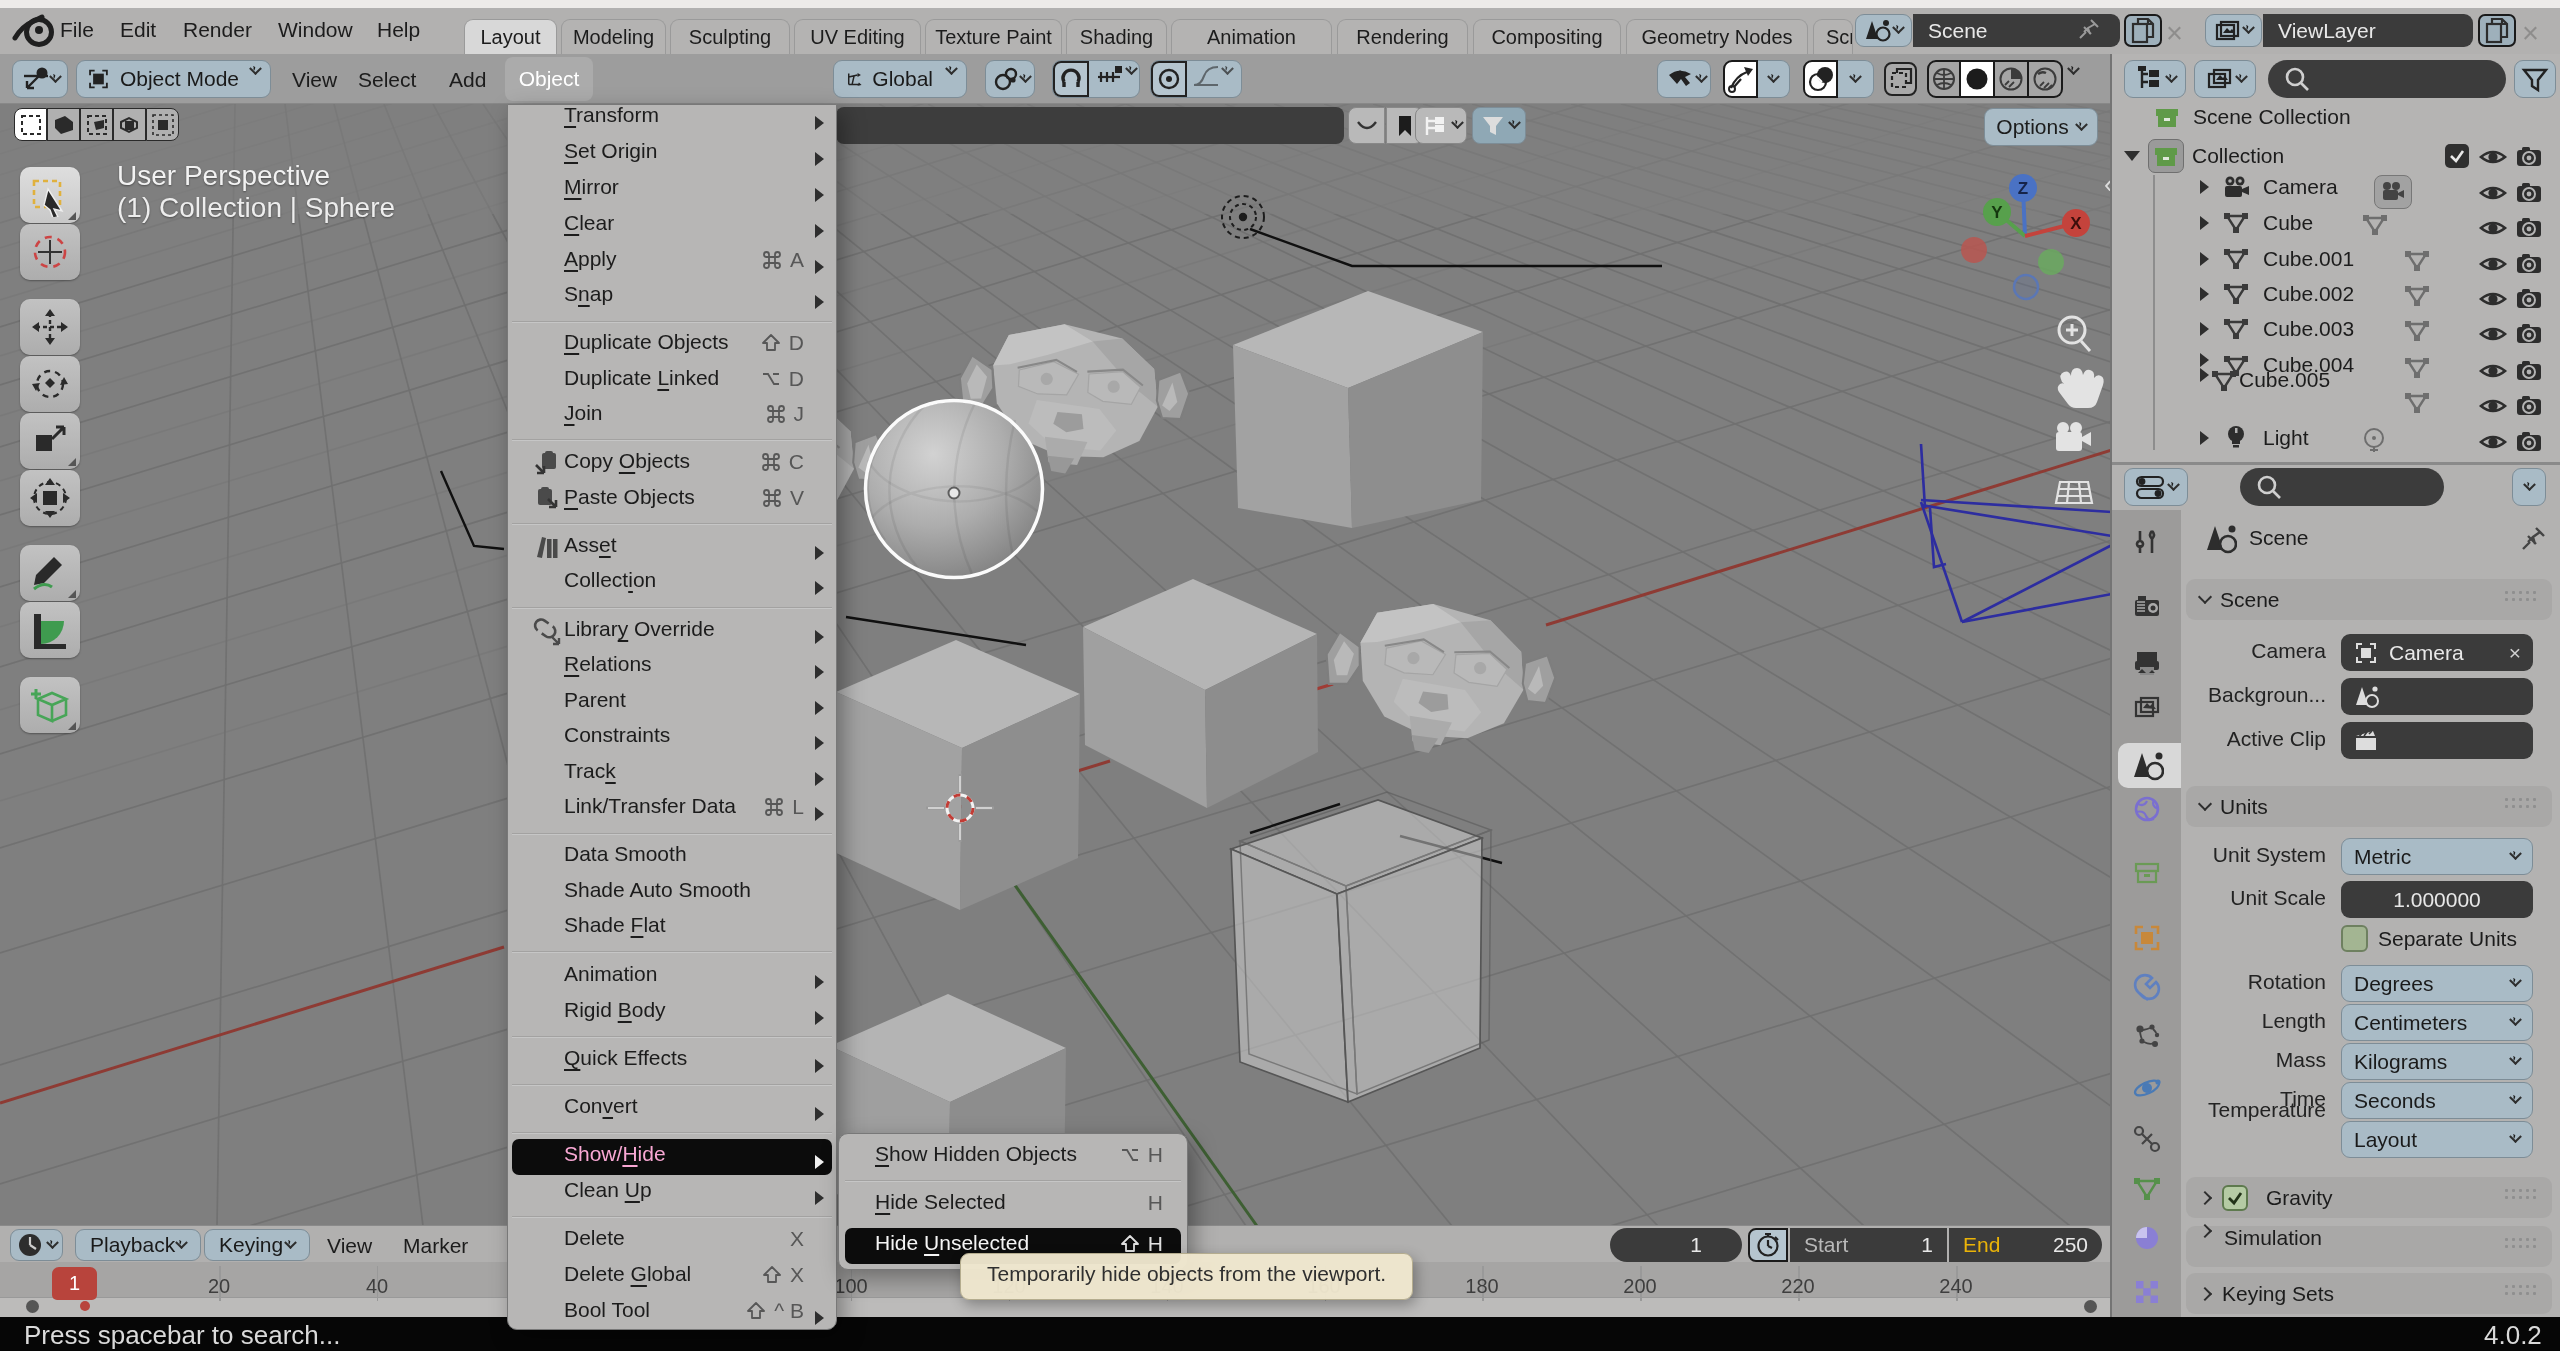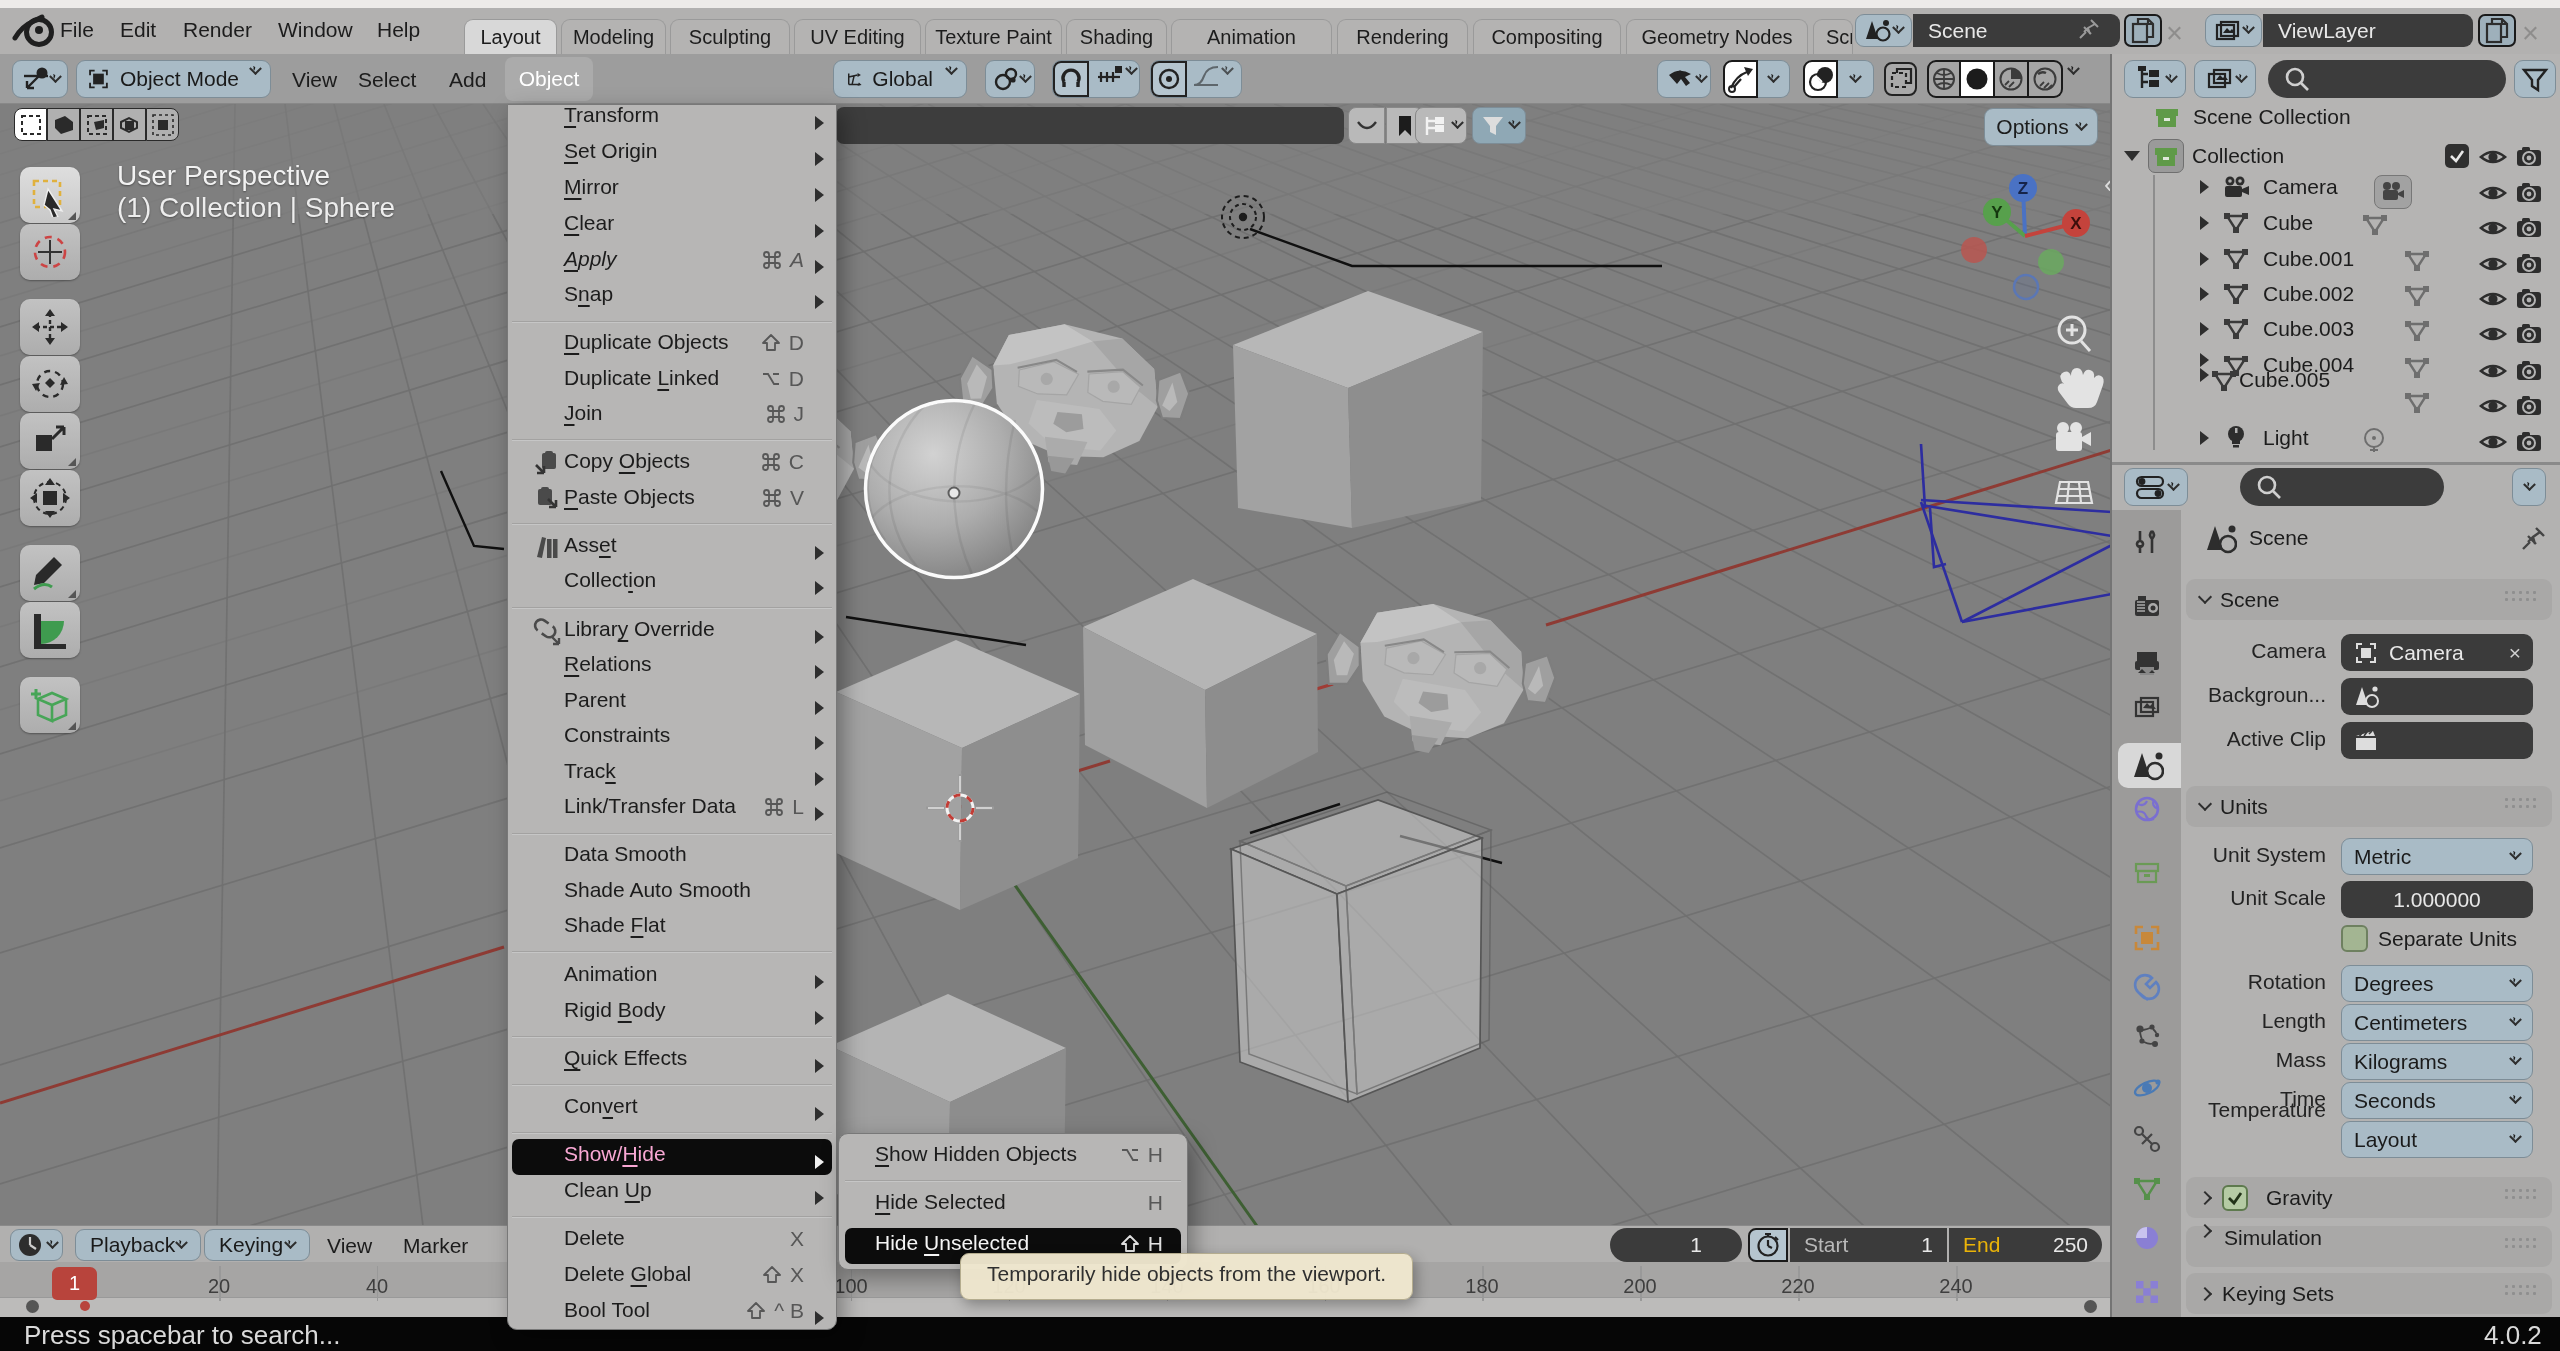--- a/index.html
+++ b/index.html
@@ -1216,21 +1216,21 @@
     <span style="position:absolute;right:8px;top:11px"><span style="display:inline-block;width:0;height:0;border-top:7px solid transparent;border-bottom:7px solid transparent;border-left:9px solid #2e2e2e"></span></span>
   </div>
 <div class="abs" style="left:512px;top:172px;width:320px;height:36px;">
     <span style="position:absolute;left:52px;top:3px"><u>M</u>irror</span>
     <span style="position:absolute;right:8px;top:11px"><span style="display:inline-block;width:0;height:0;border-top:7px solid transparent;border-bottom:7px solid transparent;border-left:9px solid #2e2e2e"></span></span>
   </div>
 <div class="abs" style="left:512px;top:208px;width:320px;height:36px;">
     <span style="position:absolute;left:52px;top:3px"><u>C</u>lear</span>
     <span style="position:absolute;right:8px;top:11px"><span style="display:inline-block;width:0;height:0;border-top:7px solid transparent;border-bottom:7px solid transparent;border-left:9px solid #2e2e2e"></span></span>
   </div>
-<div class="abs" style="left:512px;top:244px;width:320px;height:36px;font-style:italic;">
+<div class="abs" style="left:512px;top:244px;width:320px;height:36px;">
     <span style="position:absolute;left:52px;top:3px"><u>A</u>pply</span>
     <span style="position:absolute;right:28px;top:4px">
       <span style="display:flex;align-items:center;gap:6px">
         <svg width="24" height="24" viewBox="0 0 24 24" style="vertical-align:-5px">
           <path d="M9 9 L15 9 L15 15 L9 15 Z M9 9 L9 6.5 A2.5 2.5 0 1 0 6.5 9 L9 9 M15 9 L17.5 9 A2.5 2.5 0 1 0 15 6.5 L15 9 M15 15 L15 17.5 A2.5 2.5 0 1 0 17.5 15 L15 15 M9 15 L6.5 15 A2.5 2.5 0 1 0 9 17.5 L9 15" fill="none" stroke="#575757" stroke-width="1.8"></path>
         </svg>
         <span style="color:#575757">A</span>
       </span>
     </span>
     <span style="position:absolute;right:8px;top:11px"><span style="display:inline-block;width:0;height:0;border-top:7px solid transparent;border-bottom:7px solid transparent;border-left:9px solid #2e2e2e"></span></span>

